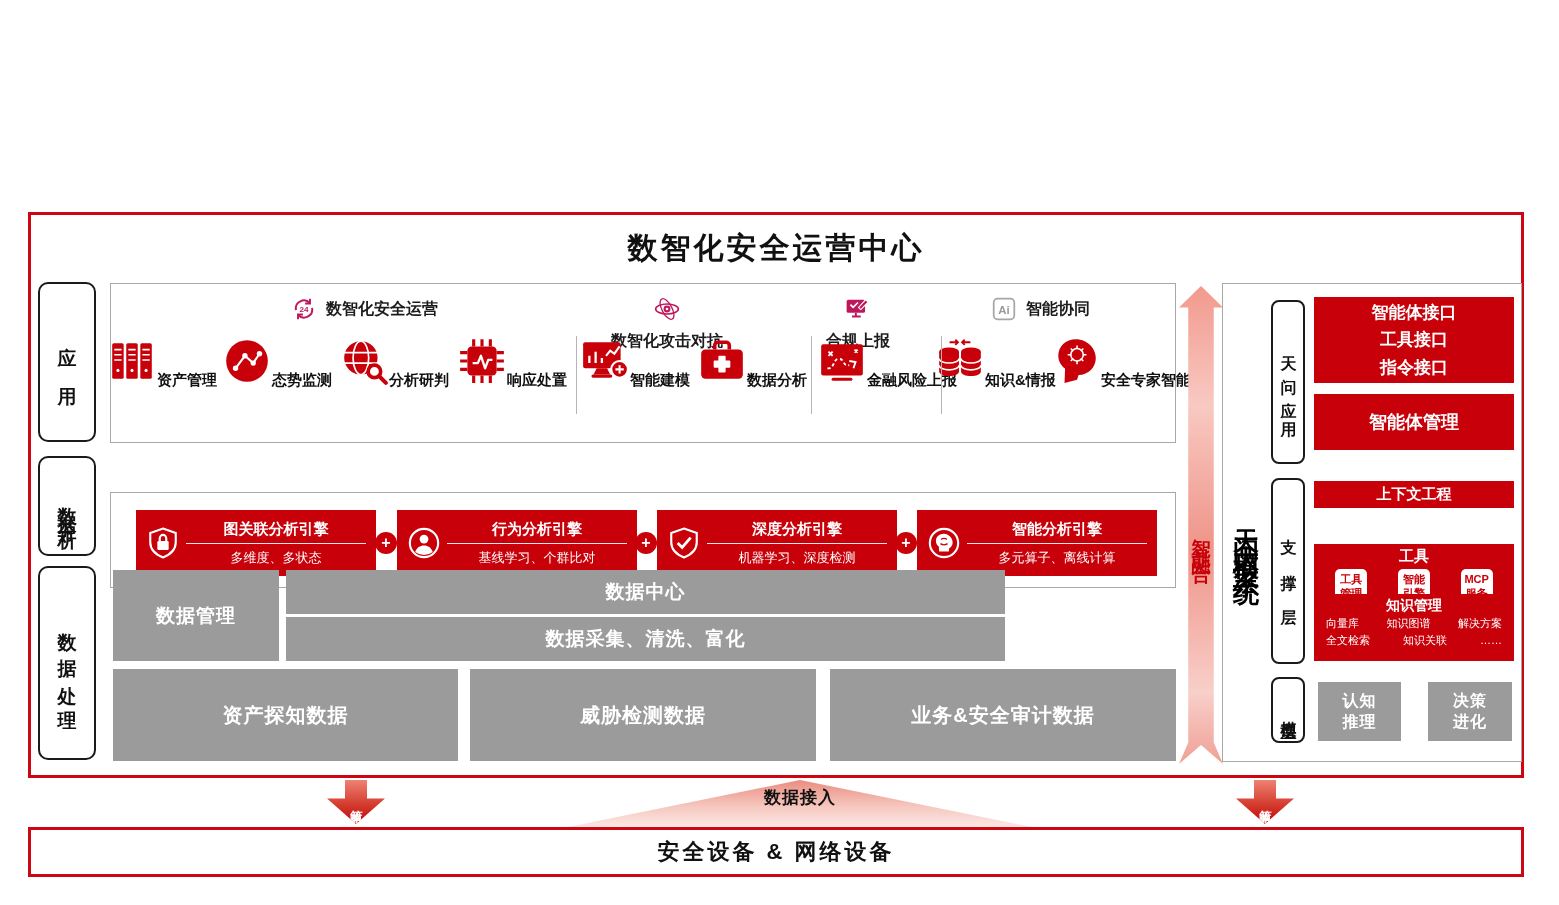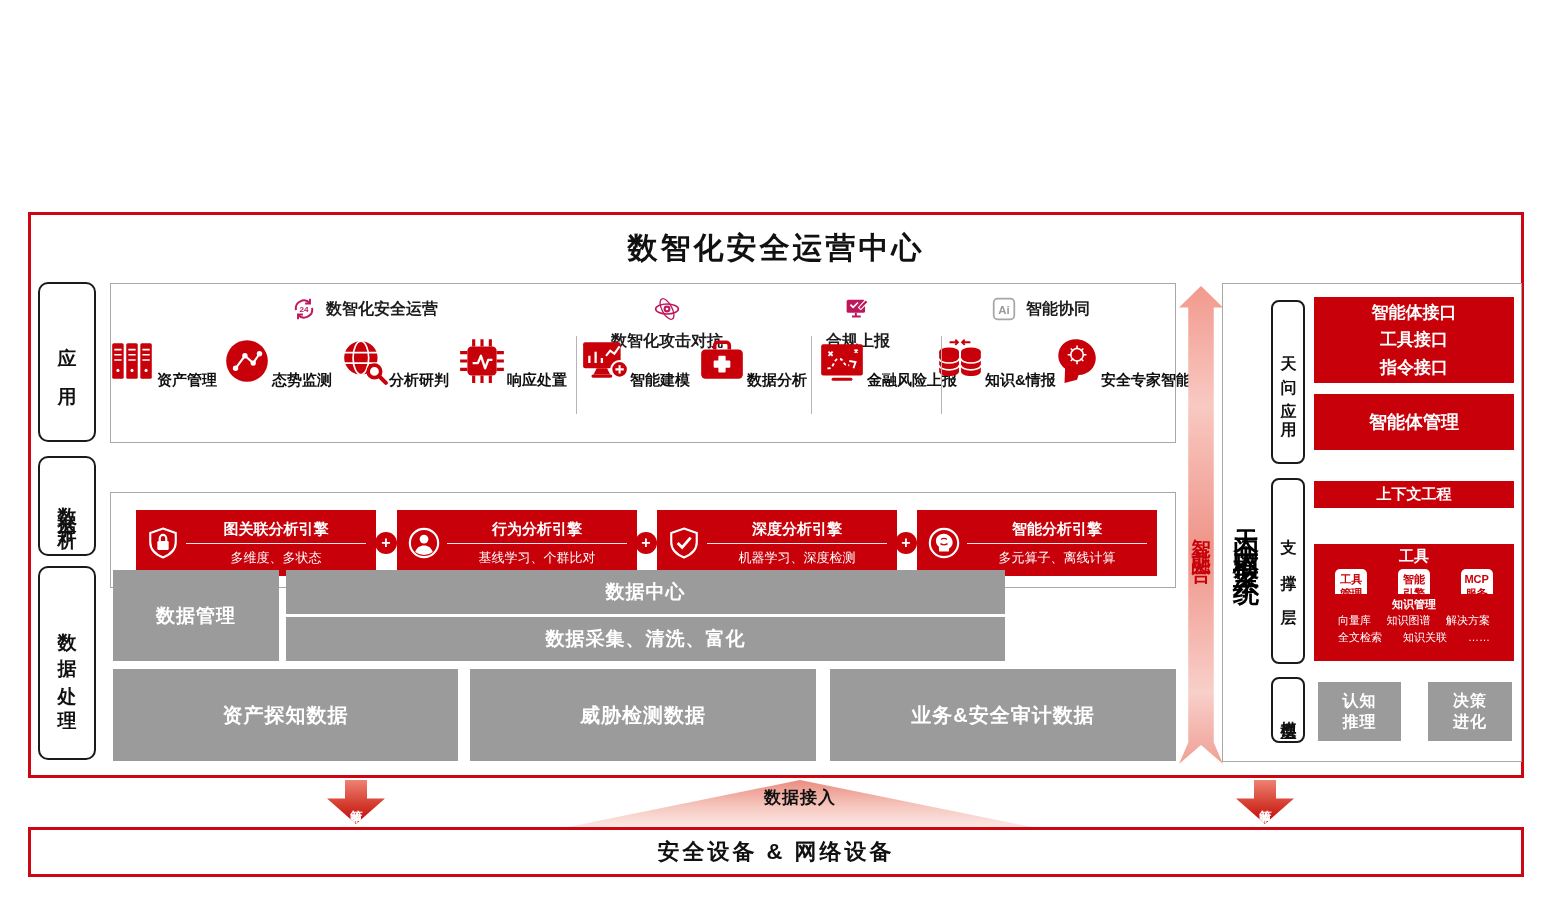--- a/index.html
+++ b/index.html
@@ -39,21 +39,21 @@
 
   .tw-title { left:1228px; top:402px; width:38px; height:266px; display:flex; align-items:center; justify-content:center;
     writing-mode:vertical-rl; font-size:26px; font-weight:bold; letter-spacing:8px; padding-top:4px; color:#000; }
 
   .redbox { position:absolute; background:#c8000a; color:#fff; font-weight:bold; display:flex; align-items:center; justify-content:center; text-align:center; }
 
   .tool-chip { background:#fff; color:#c8000a; font-weight:bold; font-size:11px; width:32px; height:36px; border-radius:5px;
     display:flex; align-items:center; justify-content:center; text-align:center; line-height:1.25; }
   .tool-chip span { display:inline-block; width:27px; }
 
-  .kn-row { display:flex; justify-content:space-between; padding:0 24px; font-size:11px; font-weight:normal; line-height:1.55; width:100%; }
+  .kn-row { display:flex; justify-content:space-between; padding:0 12px; font-size:11px; font-weight:normal; line-height:1.55; width:100%; }
 
   .down-arrow { position:absolute; width:58px; height:44px;
     background:linear-gradient(180deg,#ee8273 0%,#d2372a 60%,#c8000a 100%);
     clip-path:polygon(31% 0,69% 0,69% 42%,100% 42%,50% 100%,0 42%,31% 42%); }
   .down-arrow .dtext { position:absolute; inset:0; display:flex; align-items:center; justify-content:center;
     writing-mode:vertical-rl; color:#fff; font-weight:bold; font-size:12.5px; letter-spacing:2px; }
 
   .up-arrow { left:558px; top:780px; width:484px; height:49px;
     background:linear-gradient(180deg,#ea8d7f 0%,#f6c8c0 55%,#fcebe8 100%);
     clip-path:polygon(50% 0,100% 100%,0 100%); }
@@ -338,21 +338,21 @@
       <span class="tool-chip">
           <span>智能引擎</span>
         </span>
       <span class="tool-chip">
           <span>MCP服务</span>
         </span>
     </span>
   </div>
 
   <div class="redbox" style="left:1314px;top:594px;width:200px;height:67px;flex-direction:column;justify-content:flex-start;padding-top:3px;">
-    <span style="font-size:11px;">知识管理</span>
+    <span style="font-size:14px;">知识管理</span>
     <span class="kn-row">
       <span>向量库</span>
       <span>知识图谱</span>
       <span>解决方案</span>
     </span>
     <span class="kn-row">
       <span>全文检索</span>
       <span>知识关联</span>
       <span>……</span>
     </span>

